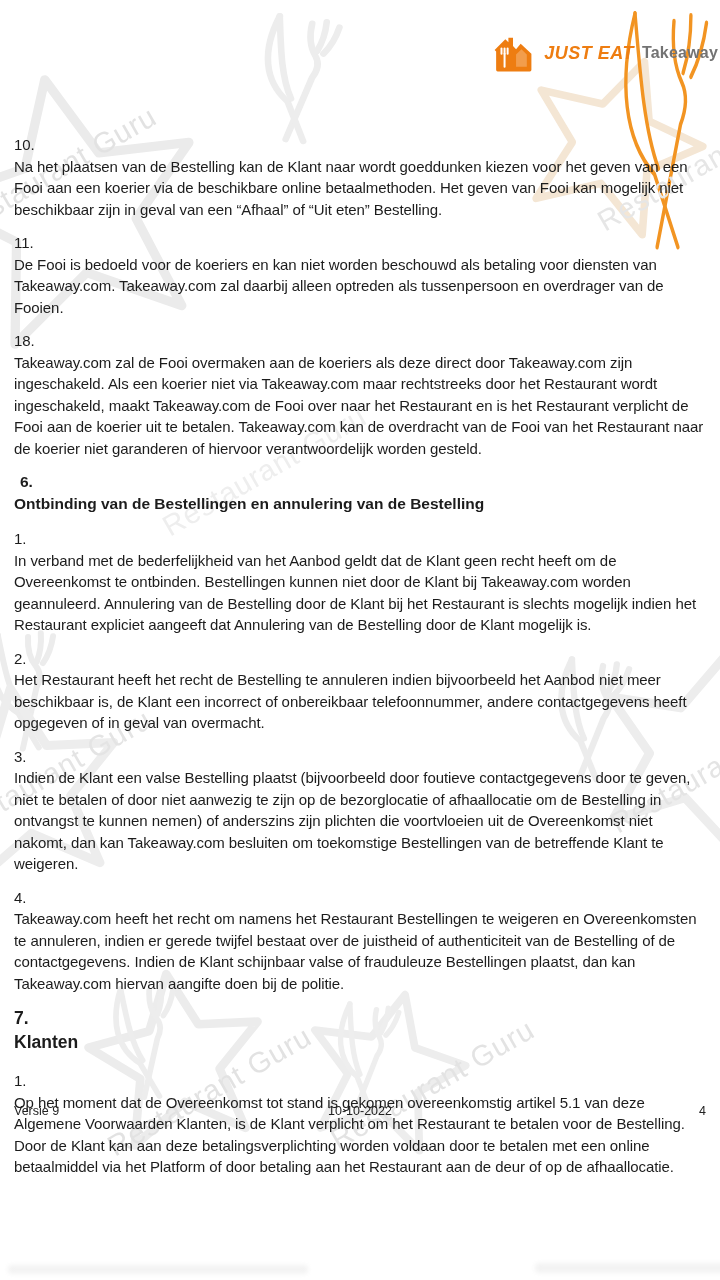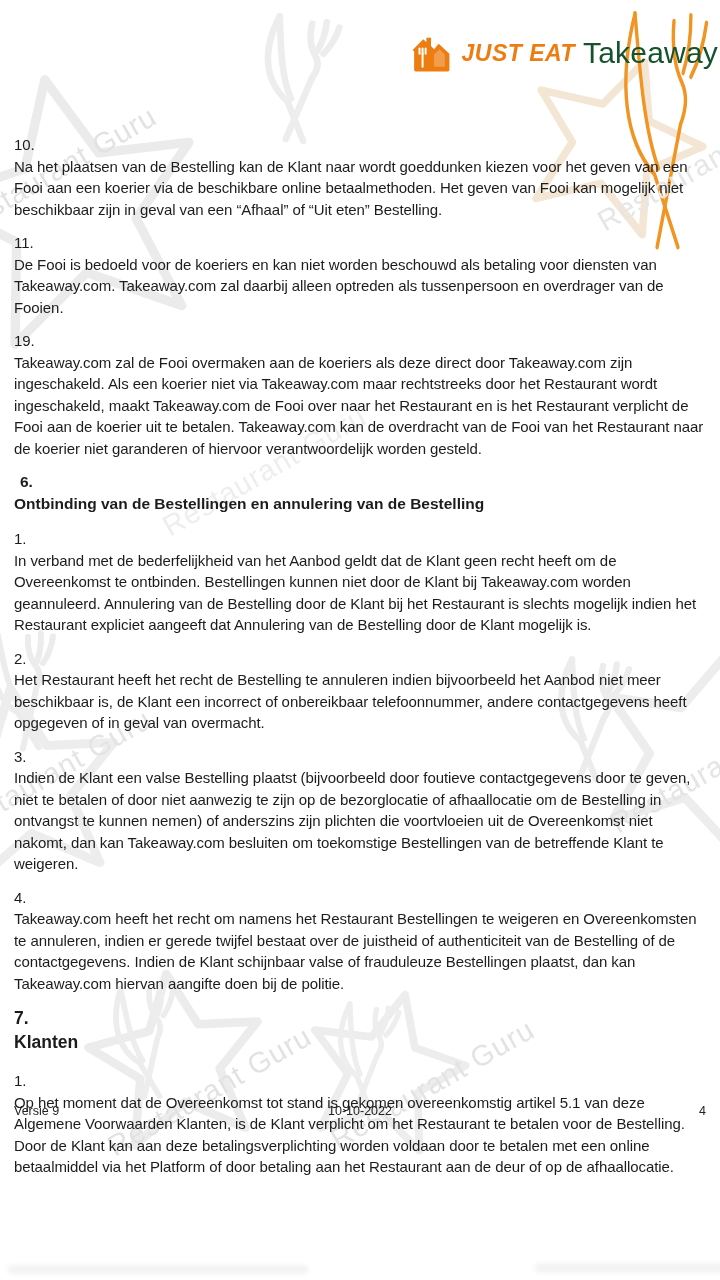--- a/index.html
+++ b/index.html
@@ -19,26 +19,26 @@
   }
   .wm-smudge { position:absolute; border-radius:4px; filter:blur(2px); }
 
   
   .logo {
     position:absolute; top:28px; right:2px; height:50px;
     display:flex; align-items:center; gap:8px; z-index:3;
   }
   .logo .house { width:46px; height:44px; flex:none; }
   .brand-bold {
-    font-style:italic; font-weight:800; font-size:23px;
+    font-style:italic; font-weight:800; font-size:18px;
     letter-spacing:0.5px; color:#EE7D11; white-space:nowrap;
   }
   .brand-light {
-    font-weight:400; font-size:30px; letter-spacing:0.2px;
-    color:#14532d; white-space:nowrap;
+    font-weight:700; font-size:16px; letter-spacing:0.2px;
+    color:#737373; white-space:nowrap;
   }
 
   
   .doc { position:absolute; top:134px; left:14px; right:11px; z-index:2; }
   .block { display:flex; margin:0 0 12px 0;flex-direction:column; }
   .block .num  { flex:none; width:54px; box-sizing:border-box; }
   .block .txt  { flex:1; }
   .item { font-size:15px; line-height:21.5px; letter-spacing:-0.08px; }
   .section-heading {
     font-size:15.5px; line-height:22px; font-weight:bold;
@@ -143,21 +143,21 @@
   <main class="doc" id="content">
       <div class="block item">
         <span class="num">10.</span>
         <div class="txt">Na het plaatsen van de Bestelling kan de Klant naar wordt goeddunken kiezen voor het geven van een Fooi aan een koerier via de beschikbare online betaalmethoden. Het geven van Fooi kan mogelijk niet beschikbaar zijn in geval van een “Afhaal” of “Uit eten” Bestelling.</div>
       </div>
       <div class="block item">
         <span class="num">11.</span>
         <div class="txt">De Fooi is bedoeld voor de koeriers en kan niet worden beschouwd als betaling voor diensten van Takeaway.com. Takeaway.com zal daarbij alleen optreden als tussenpersoon en overdrager van de Fooien.</div>
       </div>
       <div class="block item">
-        <span class="num">19.</span>
+        <span class="num">18.</span>
         <div class="txt">Takeaway.com zal de Fooi overmaken aan de koeriers als deze direct door Takeaway.com zijn ingeschakeld. Als een koerier niet via Takeaway.com maar rechtstreeks door het Restaurant wordt ingeschakeld, maakt Takeaway.com de Fooi over naar het Restaurant en is het Restaurant verplicht de Fooi aan de koerier uit te betalen. Takeaway.com kan de overdracht van de Fooi van het Restaurant naar de koerier niet garanderen of hiervoor verantwoordelijk worden gesteld.</div>
       </div>
       <div class="block section-heading">
         <span class="num">6.</span>
         <div class="txt">Ontbinding van de Bestellingen en annulering van de Bestelling</div>
       </div>
       <div class="block item">
         <span class="num">1.</span>
         <div class="txt">In verband met de bederfelijkheid van het Aanbod geldt dat de Klant geen recht heeft om de Overeenkomst te ontbinden. Bestellingen kunnen niet door de Klant bij Takeaway.com worden geannuleerd. Annulering van de Bestelling door de Klant bij het Restaurant is slechts mogelijk indien het Restaurant expliciet aangeeft dat Annulering van de Bestelling door de Klant mogelijk is.</div>
       </div>

